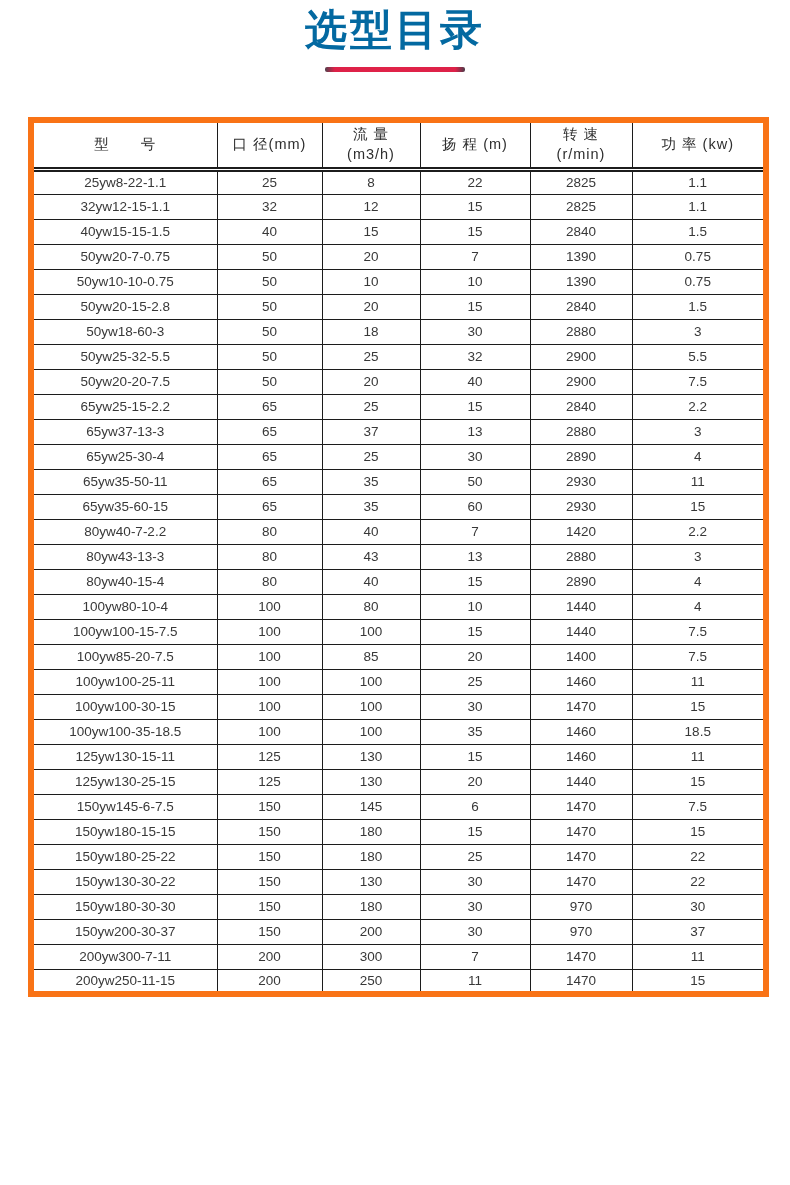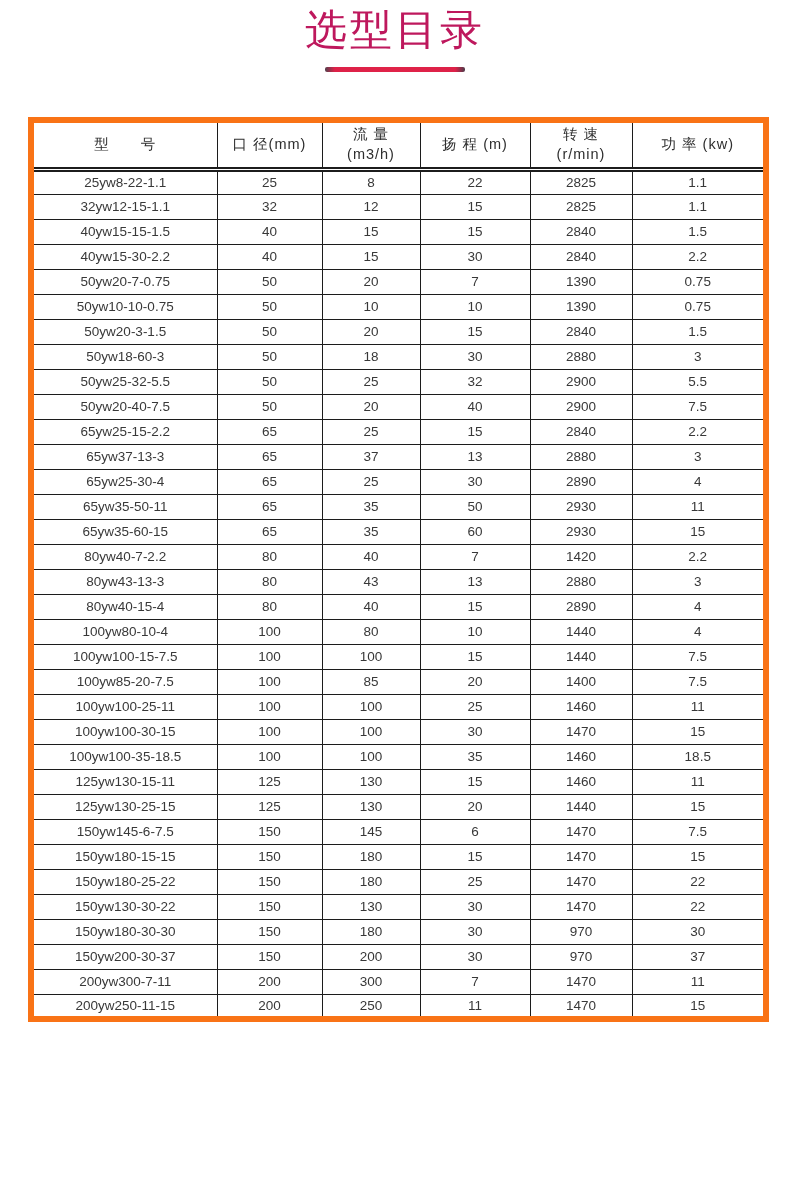--- a/index.html
+++ b/index.html
@@ -6,23 +6,23 @@
   html, body {
     width: 790px; height: 1185px;
     background: #ffffff;
     overflow: hidden;
     font-family: "Liberation Sans", "DejaVu Sans", sans-serif;
   }
   .page-title {
     padding-top: 8px;
     text-align: center;
     font-size: 42px;
-    font-weight: normal;
+    font-weight: bold;
     letter-spacing: 3px;
-    color: #be185d;
+    color: #0369a1;
     line-height: 1.05;
   }
   .title-divider {
     width: 140px; height: 5px;
     margin: 15px auto 0 auto;
     border-radius: 2px;
     background: linear-gradient(90deg, #54404e 0%, #dd2148 7%, #e02348 50%, #dd2148 93%, #4c3a4a 100%);
   }
   .table-wrap { margin: 45px 27px 0 28px; }
   table.catalog {
@@ -103,45 +103,37 @@
         </tr>
         <tr>
           <td>40yw15-15-1.5</td>
           <td>40</td>
           <td>15</td>
           <td>15</td>
           <td>2840</td>
           <td>1.5</td>
         </tr>
         <tr>
-          <td>40yw15-30-2.2</td>
-          <td>40</td>
-          <td>15</td>
-          <td>30</td>
-          <td>2840</td>
-          <td>2.2</td>
-        </tr>
-        <tr>
           <td>50yw20-7-0.75</td>
           <td>50</td>
           <td>20</td>
           <td>7</td>
           <td>1390</td>
           <td>0.75</td>
         </tr>
         <tr>
           <td>50yw10-10-0.75</td>
           <td>50</td>
           <td>10</td>
           <td>10</td>
           <td>1390</td>
           <td>0.75</td>
         </tr>
         <tr>
-          <td>50yw20-3-1.5</td>
+          <td>50yw20-15-2.8</td>
           <td>50</td>
           <td>20</td>
           <td>15</td>
           <td>2840</td>
           <td>1.5</td>
         </tr>
         <tr>
           <td>50yw18-60-3</td>
           <td>50</td>
           <td>18</td>
@@ -151,21 +143,21 @@
         </tr>
         <tr>
           <td>50yw25-32-5.5</td>
           <td>50</td>
           <td>25</td>
           <td>32</td>
           <td>2900</td>
           <td>5.5</td>
         </tr>
         <tr>
-          <td>50yw20-40-7.5</td>
+          <td>50yw20-20-7.5</td>
           <td>50</td>
           <td>20</td>
           <td>40</td>
           <td>2900</td>
           <td>7.5</td>
         </tr>
         <tr>
           <td>65yw25-15-2.2</td>
           <td>65</td>
           <td>25</td>

